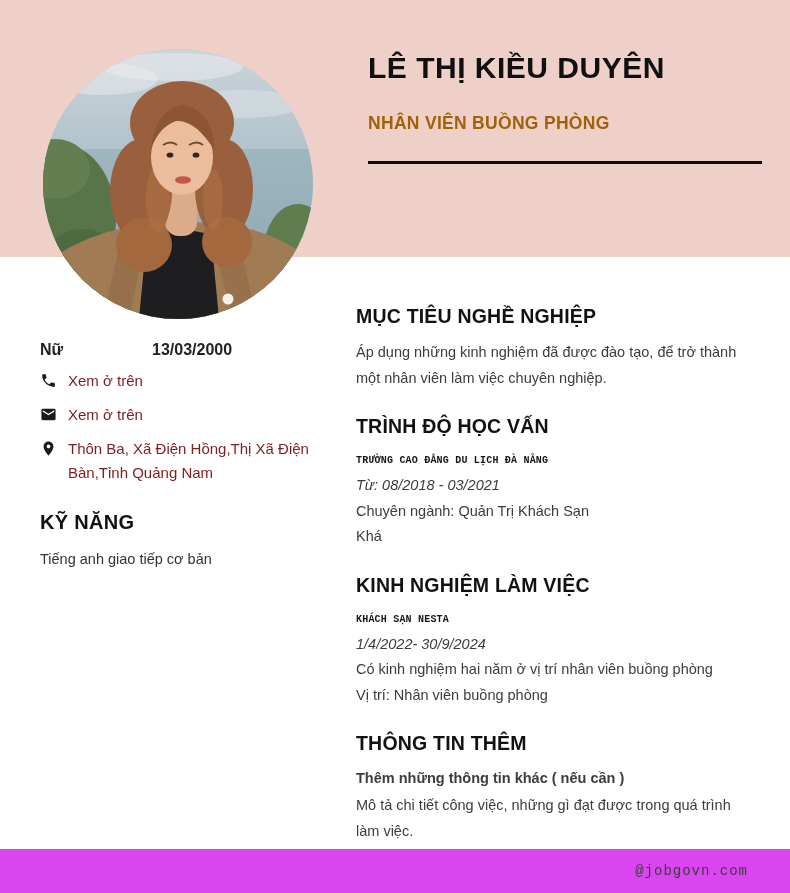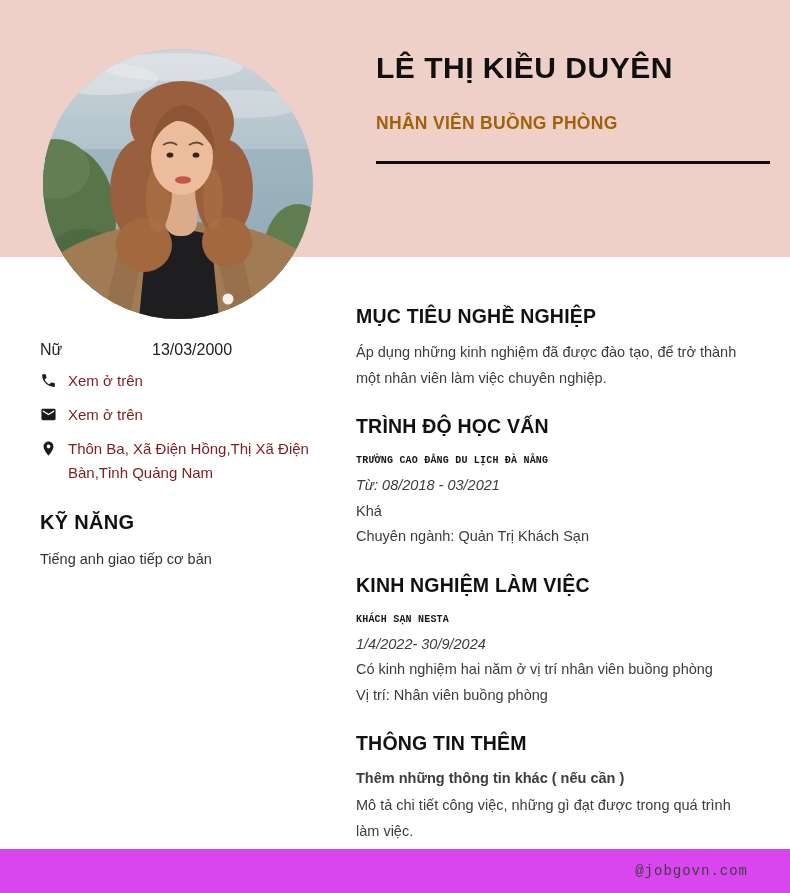--- a/index.html
+++ b/index.html
@@ -17,36 +17,36 @@
     font-family:"Liberation Mono","DejaVu Sans Mono",monospace;
     font-size:14px;color:#3f3f3f;letter-spacing:1px;
   }
   
   .photo{
     position:absolute;left:43px;top:49px;width:270px;height:270px;border-radius:50%;
     overflow:hidden;background:#b9c7cf;
   }
   .photo svg{display:block;width:270px;height:270px;}
   
-  .header-text{position:absolute;left:376px;top:50px;width:400px;}
+  .header-text{position:absolute;left:368px;top:50px;width:400px;}
   .header-text h1{
     margin:0;font-size:30px;line-height:36px;font-weight:700;color:#101010;letter-spacing:.5px;
   }
   .header-text h2{
     margin:26px 0 0;font-size:17.5px;line-height:22px;font-weight:700;color:#a16207;letter-spacing:.3px;
   }
   .rule{margin-top:27px;width:394px;height:3px;background:#0d0d0d;}
   
   .left-col{position:absolute;left:40px;top:341px;width:288px;}
   .crow{display:flex;align-items:flex-start;margin-bottom:10px;}
   .crow .ic{flex:0 0 17px;width:17px;height:17px;margin-top:3px;}
   .crow .ic svg{display:block;width:17px;height:17px;fill:#1c1c1c;}
   .crow .val{margin-left:11px;font-size:15px;line-height:24px;color:#7f1d1d;}
   .crow-split{display:flex;margin-bottom:10px;}
-  .pair{display:flex;align-items:center;}
+  .pair{display:flex;align-items:center;font-weight:bold;}
   .pair-gender{width:112px;}
   .addr .val{line-height:24px;max-width:252px;}
   .skills-h{margin:26px 0 0;font-size:20px;font-weight:700;color:#111;letter-spacing:.3px;}
   .skills-p{margin:14px 0 0;font-size:14.5px;color:#333;line-height:22px;}
   
   .right-col{position:absolute;left:356px;top:296px;width:400px;}
   .sec{margin-bottom:23px;}
   .sec h3{
     margin:8px 0 11px;font-size:19.5px;line-height:24px;font-weight:700;color:#111;letter-spacing:.2px;
   }
@@ -171,22 +171,22 @@
 
     <section class="sec">
       <h3>MỤC TIÊU NGHỀ NGHIỆP</h3>
       <p class="body">Áp dụng những kinh nghiệm đã được đào tạo, để trở thành một nhân viên làm việc chuyên nghiệp.</p>
     </section>
 
     <section class="sec">
       <h3>TRÌNH ĐỘ HỌC VẤN</h3>
       <h4>TRƯỜNG CAO ĐẲNG DU LỊCH ĐÀ NẴNG</h4>
       <p class="italic">Từ: 08/2018 - 03/2021</p>
+      <p>Chuyên ngành: Quản Trị Khách Sạn</p>
       <p>Khá</p>
-      <p>Chuyên ngành: Quản Trị Khách Sạn</p>
     </section>
 
     <section class="sec">
       <h3>KINH NGHIỆM LÀM VIỆC</h3>
       <h4>KHÁCH SẠN NESTA</h4>
       <p class="italic">1/4/2022- 30/9/2024</p>
       <p>Có kinh nghiệm hai năm ở vị trí nhân viên buồng phòng</p>
       <p>Vị trí: Nhân viên buồng phòng</p>
     </section>
 

